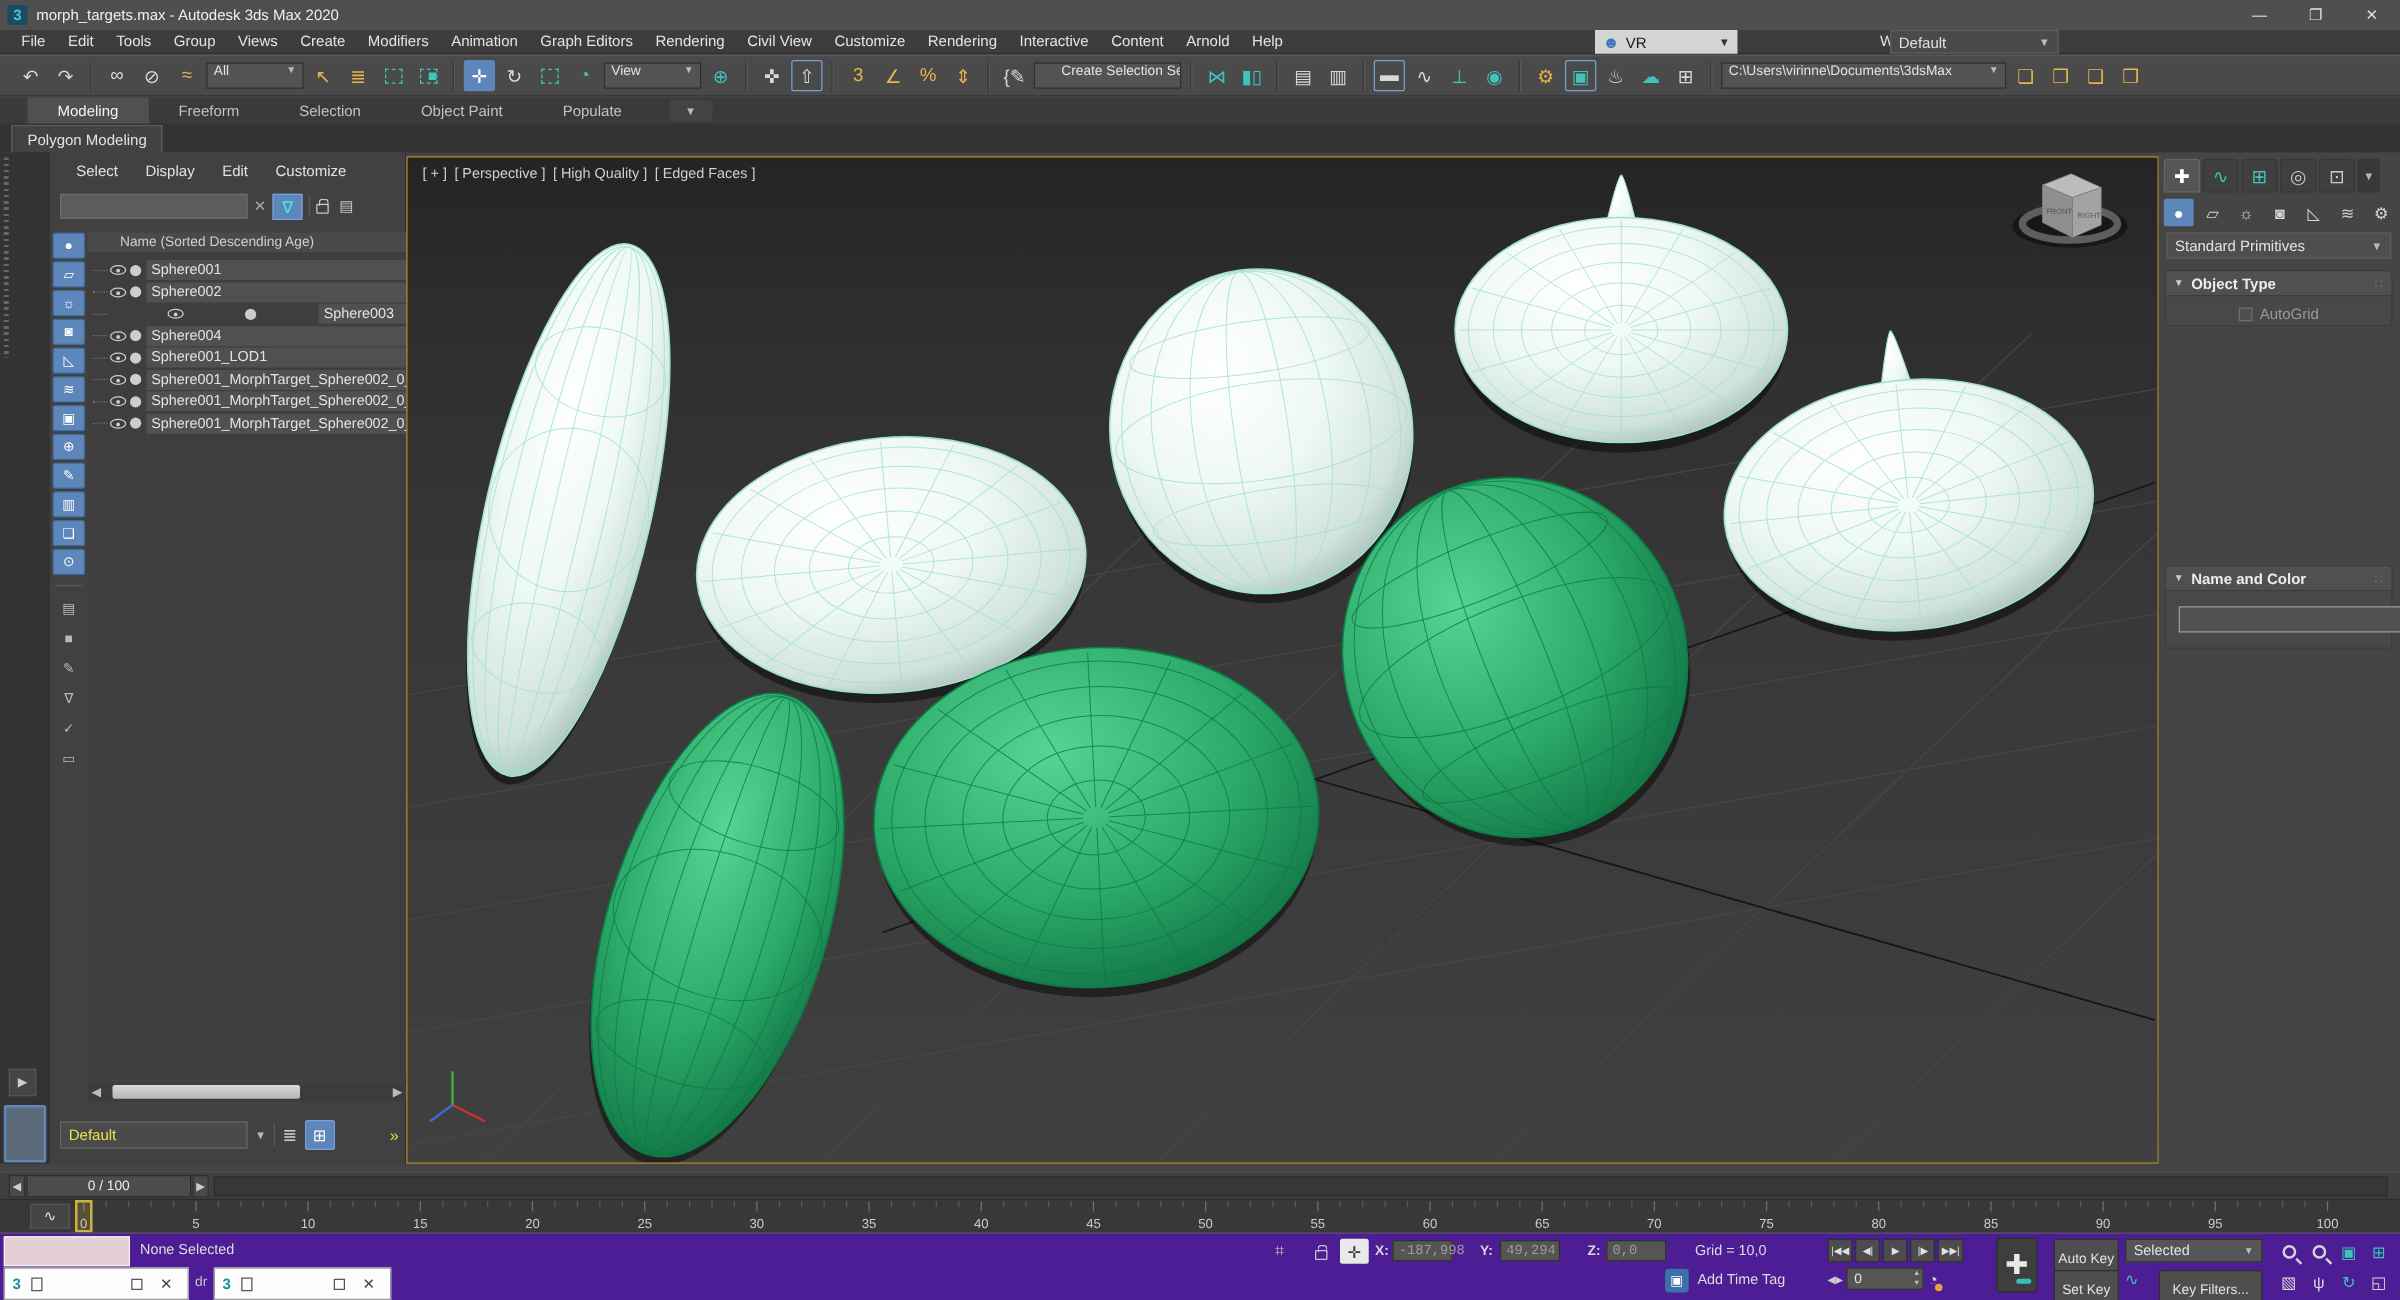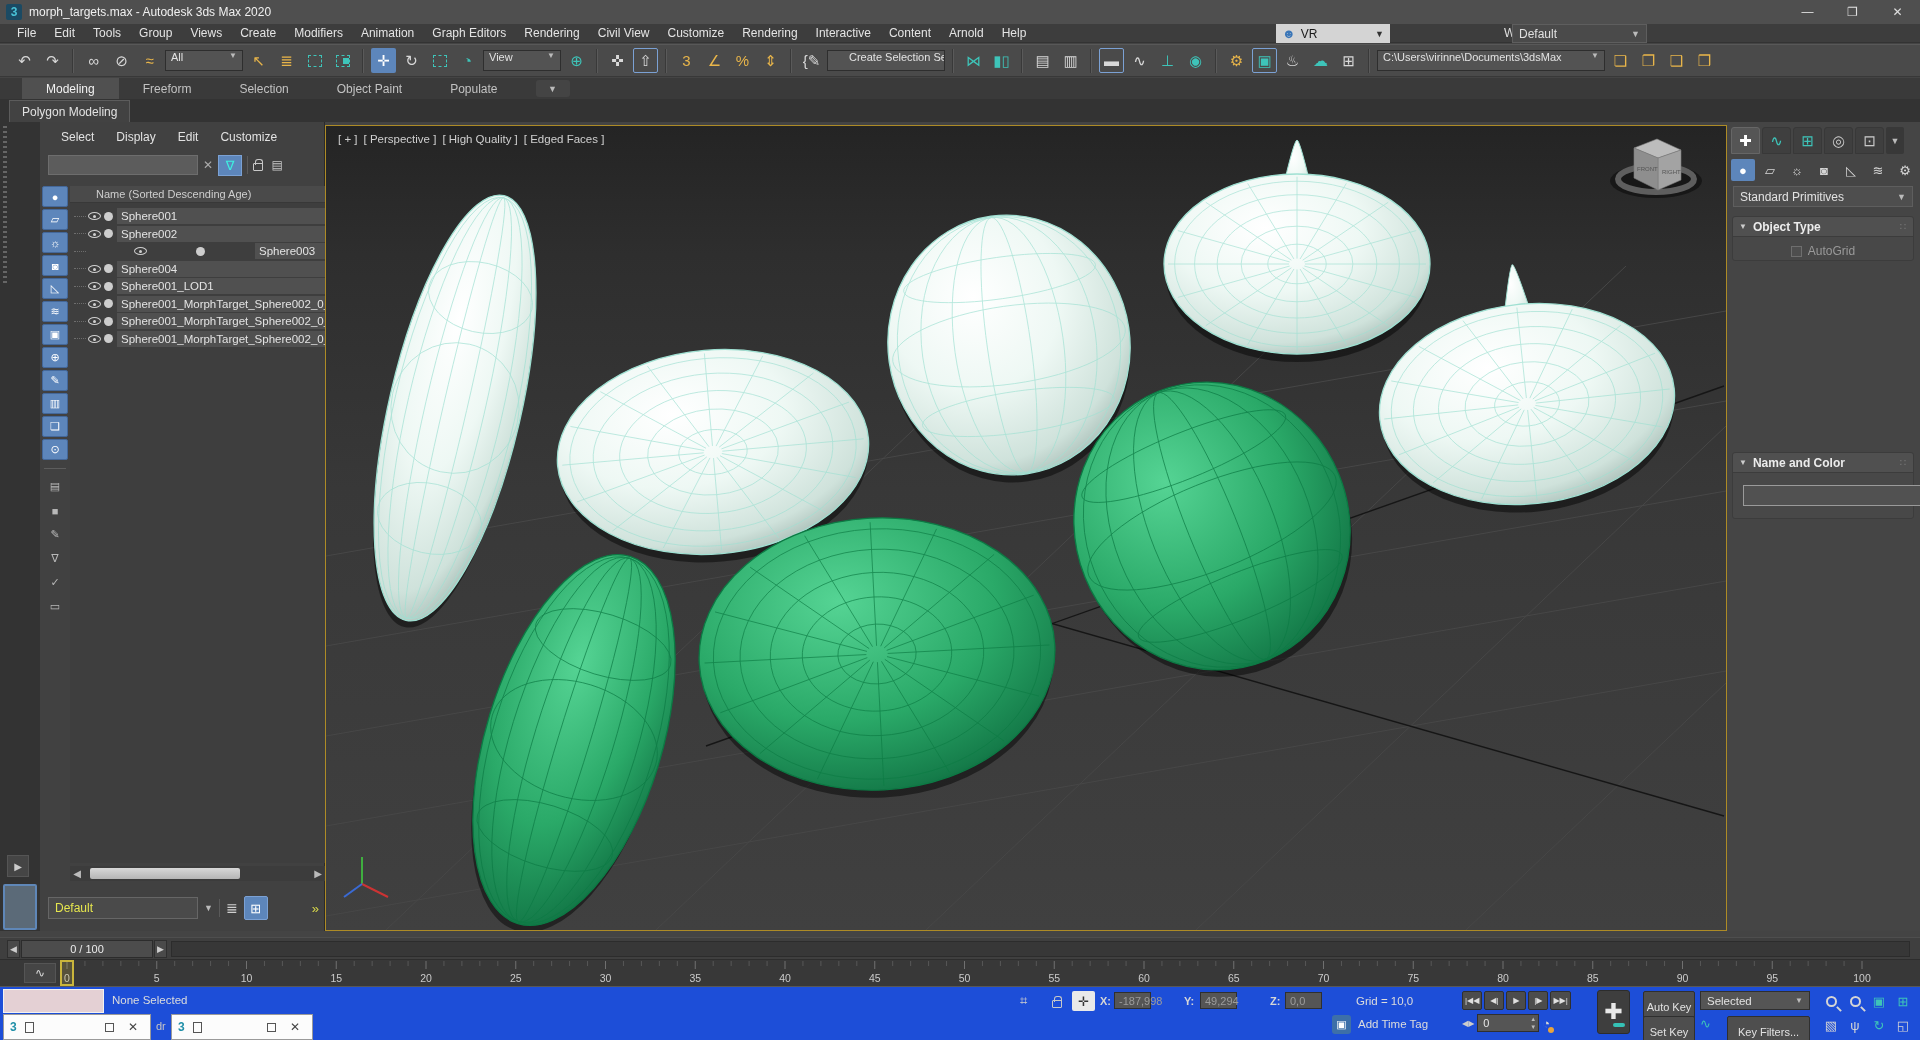--- a/index.html
+++ b/index.html
@@ -117,28 +117,28 @@
 
 .timeslider{position:absolute;top:937px;left:0;width:1920px;height:22px;background:#3f3f3f;border-top:1px solid #4e4e4e;display:flex;align-items:center;}
 .ts-arrow{width:13px;height:18px;background:#4a4a4a;border:1px solid #2f2f2f;color:#ccc;font-size:9px;display:flex;align-items:center;justify-content:center;margin-left:7px;}
 .ts-box{width:132px;height:18px;background:#4c4c4c;border:1px solid #2c2c2c;color:#ececec;display:flex;align-items:center;justify-content:center;font-size:11px;margin:0 1px;}
 .ts-track{flex:1;height:16px;margin:0 10px 0 4px;background:#373737;border:1px solid #2c2c2c;}
 .rulerrow{position:absolute;top:959px;left:0;width:1920px;height:27px;background:#383838;border-top:1px solid #2d2d2d;}
 .mini-curve{position:absolute;top:3px;left:24px;width:32px;height:20px;background:#454545;border:1px solid #555;color:#d8d8d8;display:flex;align-items:center;justify-content:center;font-size:12px;}
 .ruler-svg{position:absolute;top:0;left:0;}
 
 
-.statusbar{position:absolute;top:986px;left:0;width:1920px;height:54px;background:#1d4ed8;border-top:1px solid #575757;}
+.statusbar{position:absolute;top:986px;left:0;width:1920px;height:54px;background:#4c1d95;border-top:1px solid #575757;}
 .listener{position:absolute;top:2px;left:3px;width:101px;height:24px;background:#e4d0d4;border:1px solid #f2f2f2;}
 .none-sel{position:absolute;top:7px;left:112px;color:#dcdcdc;font-size:11.5px;}
 .prompt-frag{position:absolute;top:33px;left:156px;color:#c4c4c4;font-size:11px;}
 .sb-ic{position:absolute;color:#cfcfcf;font-size:13px;}
 .abs-box{position:absolute;top:4px;left:1072px;width:23px;height:20px;background:#e9e9e9;border-radius:2px;color:#333;display:flex;align-items:center;justify-content:center;font-size:13px;}
 .coord-label{position:absolute;top:8px;color:#d6d6d6;font-weight:bold;font-size:11px;}
-.coord-box{position:absolute;top:5px;width:37px;height:17px;background:#555;border:1px solid #2f2f2f;color:#9c9c9c;font-size:11px;display:flex;align-items:center;padding-left:4px;}
+.coord-box{position:absolute;top:5px;width:48px;height:17px;background:#555;border:1px solid #2f2f2f;color:#9c9c9c;font-size:11px;display:flex;align-items:center;padding-left:4px;font-family:Liberation Mono, monospace;}
 .grid-label{position:absolute;top:8px;left:1356px;color:#dcdcdc;font-size:11.5px;}
 .att-icon{position:absolute;top:28px;left:1332px;width:19px;height:19px;background:#3d6fa8;border-radius:3px;color:#fff;display:flex;align-items:center;justify-content:center;font-size:11px;}
 .att-label{position:absolute;top:31px;left:1358px;color:#dcdcdc;font-size:11.5px;}
 .playback{position:absolute;top:4px;left:1462px;display:flex;gap:2px;}
 .pb-btn{min-width:20px;height:19px;background:#4c4c4c;border:1px solid #2f2f2f;border-radius:2px;color:#e0e0e0;font-size:8px;display:flex;align-items:center;justify-content:center;padding:0 2px;white-space:nowrap;}
 .fr-row{position:absolute;top:27px;left:1462px;display:flex;align-items:center;gap:3px;}
 .fr-arrows{color:#ccc;font-size:8px;}
 .fr-box{width:62px;height:18px;background:#555;border:1px solid #2f2f2f;color:#e6e6e6;font-size:11px;display:flex;align-items:center;padding-left:5px;position:relative;}
 .fr-box .spin{position:absolute;right:2px;top:0;font-size:6px;color:#bbb;line-height:8px;}
 .clock-ic{color:#d8d8d8;font-size:13px;position:relative;}

